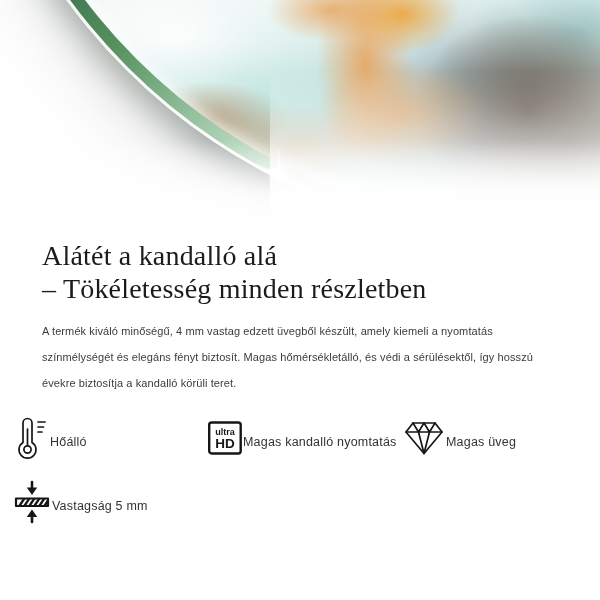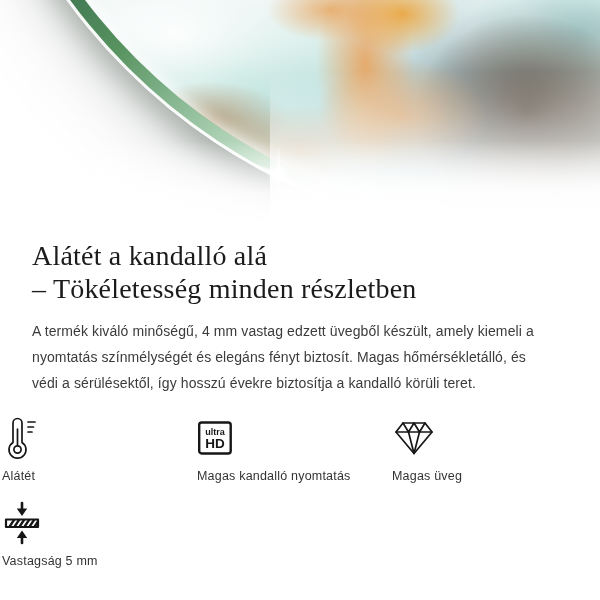--- a/index.html
+++ b/index.html
@@ -46,32 +46,32 @@
   .sparkle{position:absolute;left:250px;top:146px;width:56px;height:56px;}
   .sparkle .ray-v{position:absolute;left:26.5px;top:0;width:3px;height:56px;
     background:linear-gradient(to bottom, transparent, rgba(255,255,255,0.95) 42%, rgba(255,255,255,0.95) 58%, transparent);
     filter:blur(0.4px);}
   .sparkle .ray-h{position:absolute;left:0;top:26.5px;width:56px;height:3px;
     background:linear-gradient(to right, transparent, rgba(255,255,255,0.95) 42%, rgba(255,255,255,0.95) 58%, transparent);
     transform:rotate(24deg);filter:blur(0.4px);}
   .sparkle .core{position:absolute;left:17px;top:17px;width:22px;height:22px;
     background:radial-gradient(circle, rgba(255,255,255,1) 0 22%, rgba(255,255,255,0) 70%);}
   
-  .content{position:relative;padding:0 32px;}
+  .content{position:relative;padding:0 42px;}
   .page-title{
     font-family:"Liberation Serif", serif;font-weight:400;color:#1b1b1b;
     font-size:28px;line-height:33px;margin:3px 0 0;letter-spacing:0.2px;
   }
   .description{
-    margin:13px 0 0;width:512px;font-size:14px;line-height:26px;
+    margin:13px 0 0;width:512px;font-size:11px;line-height:26px;
     color:#3b3b3b;letter-spacing:0.1px;
   }
   
   .features{margin:18px 0 0 -30px;display:grid;grid-template-columns:repeat(3,195px);row-gap:16px;}
-  .feature{display:flex;flex-direction:column;align-items:flex-start;}
+  .feature{display:flex;flex-direction:row;align-items:center;}
   .icon-box{height:48px;display:flex;align-items:center;justify-content:center;}
   .feature-label{margin-top:7px;font-size:12.5px;color:#333;letter-spacing:0.2px;white-space:nowrap;}
   .ficon{stroke:#161616;fill:none;stroke-width:1.7;stroke-linecap:round;stroke-linejoin:round;}
   .ficon .filled{fill:#161616;stroke:none;}
   .ficon text{stroke:none;fill:#161616;font-family:"Liberation Sans", sans-serif;}
 </style>
 </head>
 <body>
 
 <div class="hero">
@@ -100,21 +100,21 @@
       <div class="icon-box">
         <svg class="ficon" width="38" height="46" viewBox="0 0 38 46">
           <path d="M11 8 a4.5 4.5 0 0 1 9 0 v19.5 a8.5 8.5 0 1 1 -9 0 Z"></path>
           <circle cx="15.5" cy="34.5" r="3.6"></circle>
           <line x1="15.5" y1="14" x2="15.5" y2="30"></line>
           <line x1="26" y1="7" x2="33" y2="7"></line>
           <line x1="26" y1="12" x2="31.5" y2="12"></line>
           <line x1="26" y1="17" x2="30" y2="17"></line>
         </svg>
       </div>
-      <div class="feature-label">Alátét</div>
+      <div class="feature-label">Hőálló</div>
     </div>
 
     <div class="feature">
       <div class="icon-box">
         <svg class="ficon" width="36" height="34" viewBox="0 0 36 34">
           <rect x="2.2" y="1.5" width="31.5" height="31" rx="2.5" stroke-width="2.4"></rect>
           <text x="18" y="13.5" text-anchor="middle" font-size="9" font-weight="700">ultra</text>
           <text x="18" y="27" text-anchor="middle" font-size="13.5" font-weight="800">HD</text>
         </svg>
       </div>

